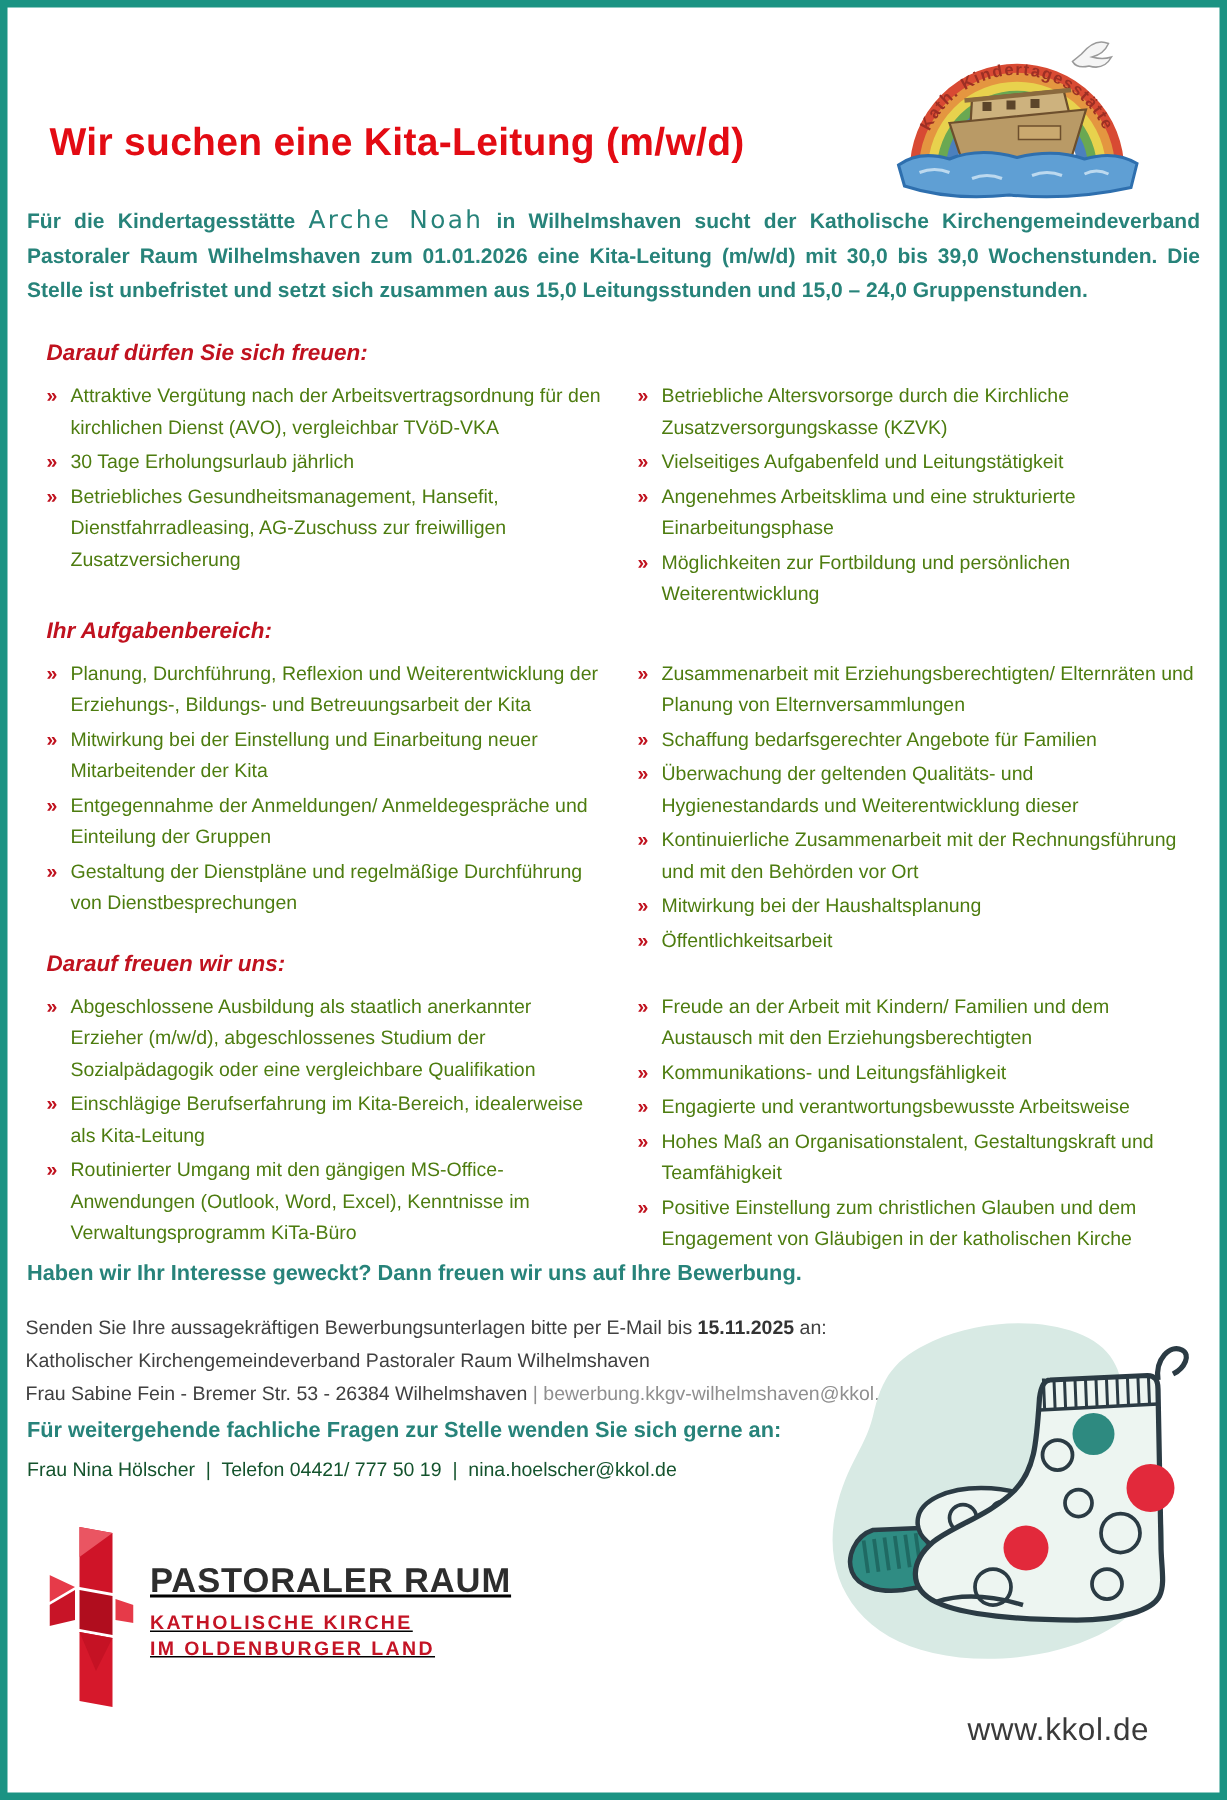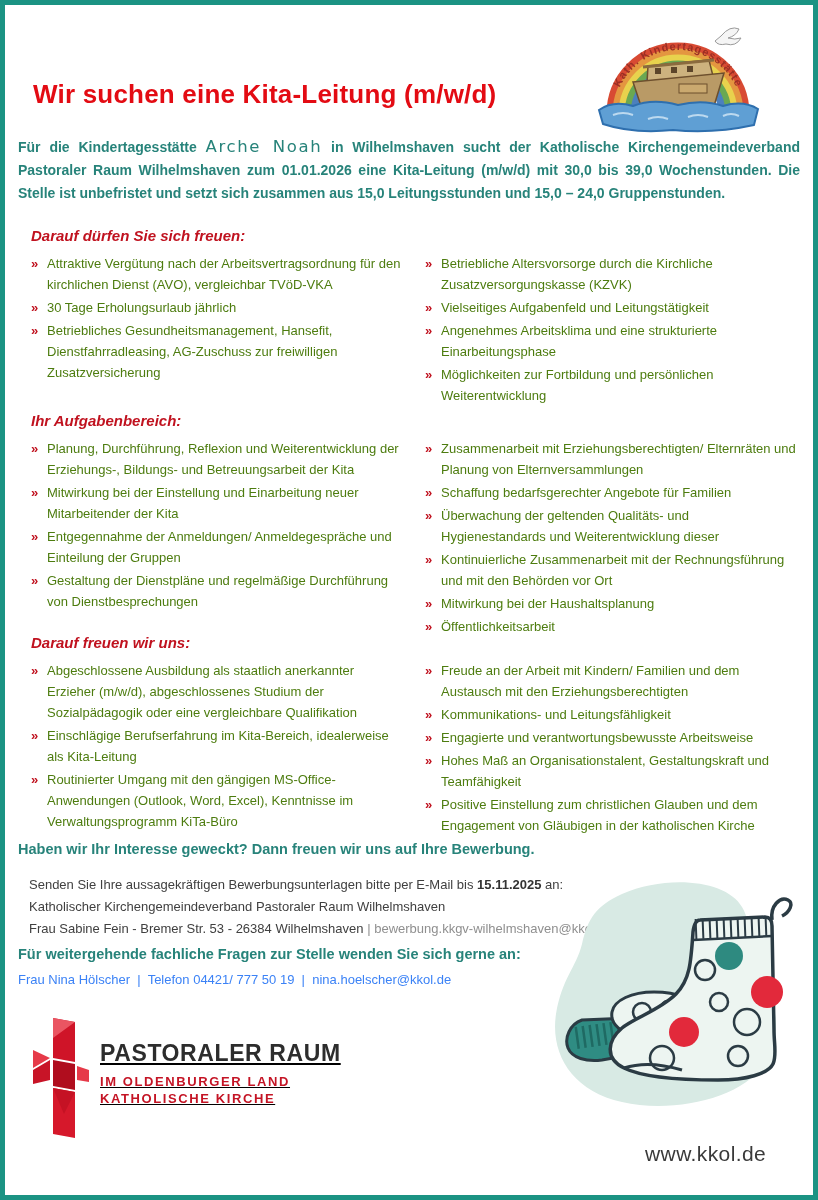--- a/index.html
+++ b/index.html
@@ -10,25 +10,25 @@
   .intro .arche{font-family:"DejaVu Sans",sans-serif;font-size:16.5px;letter-spacing:1.6px;font-weight:normal;}
   section.block{position:absolute;left:26px;width:766px;}
   section.block h2{margin:0;font-size:15px;font-weight:bold;color:#c0121f;font-style:italic;}
   .col{position:absolute;top:26px;}
   .col.left{left:0;width:372px;}
   .col.right{left:394px;width:372px;}
   .item{display:flex;margin-bottom:2px;}
   .bul{flex:0 0 16px;color:#c0121f;font-size:13px;line-height:21px;font-weight:bold;}
   .txt{color:#4d7c0f;font-size:13px;line-height:21px;}
   .closing{position:absolute;left:13px;top:836px;margin:0;font-size:14.5px;font-weight:bold;color:#27837a;}
-  .appblock{position:absolute;left:24px;top:869px;margin:0;font-size:13px;line-height:22px;color:#404040;}
+  .appblock{position:absolute;left:12px;top:869px;margin:0;font-size:13px;line-height:22px;color:#404040;}
   .appblock .bold{font-weight:bold;color:#333333;}
   .gray{color:#8f8f8f;}
   .qhead{position:absolute;left:13px;top:941px;margin:0;font-size:14.5px;font-weight:bold;color:#27837a;text-align:right;}
-  .qline{position:absolute;left:13px;top:964px;margin:0;font-size:13px;line-height:22px;color:#3b82f6;}
+  .qline{position:absolute;left:13px;top:964px;margin:0;font-size:13px;line-height:22px;color:#14532d;}
   .logo-text{position:absolute;left:95px;top:1034px;text-decoration:underline;}
   .logo-text .big{font-size:23px;font-weight:bold;color:#2d2d2d;letter-spacing:.6px;line-height:28px;}
   .logo-text .small{font-size:13px;font-weight:bold;color:#c41425;letter-spacing:1.6px;line-height:17px;}
   .logo-text .gap{height:6px;}
   .website{position:absolute;left:640px;top:1137px;margin:0;font-size:21px;color:#3a3a3a;letter-spacing:.4px;}
   a.plain{color:inherit;text-decoration:none;}
 </style>
 </head>
 <body>
 
@@ -218,22 +218,22 @@
     <polygon points="20,70 42,74 42,120 20,116" fill="#d6182b"></polygon>
     <polygon points="20,70 42,74 31,96" fill="#c51224"></polygon>
     <polygon points="0,32 17,40 0,50" fill="#e63a49"></polygon>
     <polygon points="0,52 17,42 17,62 0,66" fill="#c81427"></polygon>
     <polygon points="44,48 56,52 56,64 44,62" fill="#e63a49"></polygon>
   </svg>
 
   <div class="logo-text">
     <div class="big">PASTORALER RAUM</div>
     <div class="gap"></div>
+    <div class="small">KATHOLISCHE  KIRCHE</div>
     <div class="small">IM OLDENBURGER LAND</div>
-    <div class="small">KATHOLISCHE  KIRCHE</div>
   </div>
 
   <svg class="abs" style="left:537px;top:867px;" width="258" height="245" viewBox="0 0 258 245">
 
     <path d="M 80 22 C 125 2 185 8 200 35 C 213 56 198 76 212 96 C 232 122 242 152 226 186 C 206 226 132 242 80 230 C 30 219 8 182 14 142 C 20 106 34 96 40 72 C 46 46 54 34 80 22 Z" fill="#d8eae4"></path>
 
     <g>
       <path d="M 40 148 C 28 152 22 166 26 176 C 30 186 44 190 60 188 L 150 172 C 160 170 164 162 160 154 C 156 146 146 142 136 144 Z" fill="#2f8c83" stroke="#2b3b44" stroke-width="3"></path>
       <path d="M 34 166 L 150 150" stroke="#1f6a63" stroke-width="22" stroke-dasharray="2.5,4.5" fill="none"></path>
       <path d="M 70 140 C 72 128 90 120 112 120 C 136 120 154 128 156 138 C 158 148 150 156 128 158 L 96 162 C 80 163 68 152 70 140 Z" fill="#edf5f1" stroke="#2b3b44" stroke-width="3"></path>

